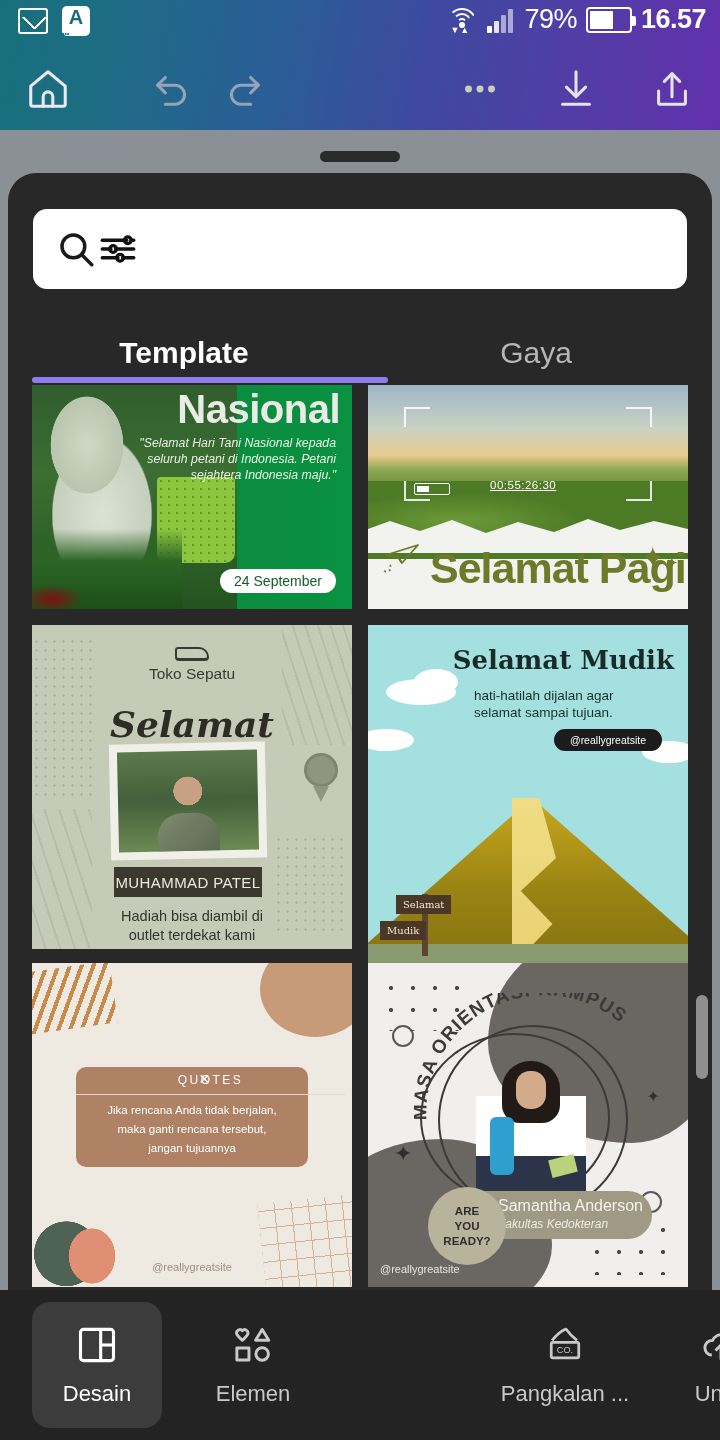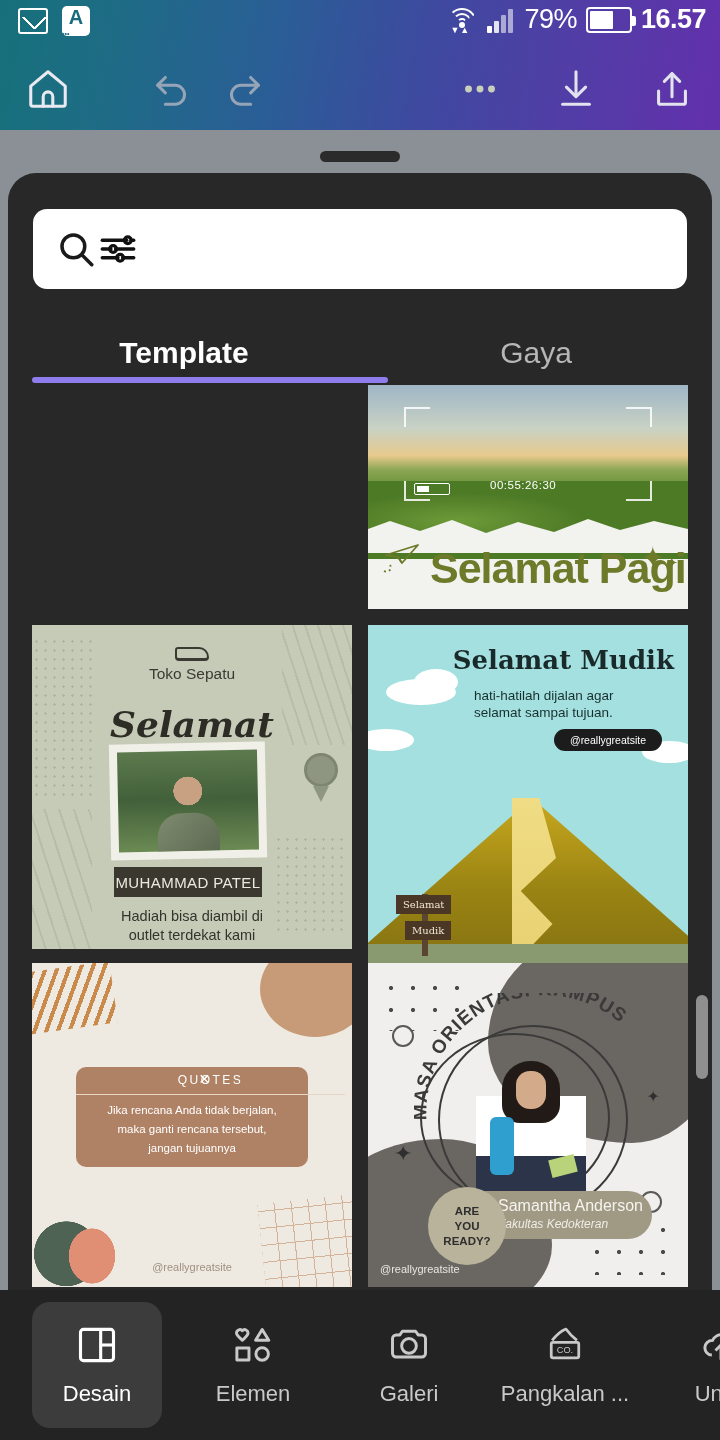--- a/index.html
+++ b/index.html
@@ -105,21 +105,21 @@
       background:radial-gradient(ellipse 180px 40px at 90px 40px,#6d9a38 0%,#4d7a25 70%),
                  linear-gradient(180deg,#5c8a2d,#3f6b1f); }
   .t2 .tear { position:absolute; left:0; top:128px; width:320px; height:40px; background:#f2f2ee;
       clip-path:polygon(0 16px,22px 8px,52px 18px,84px 7px,118px 20px,150px 9px,186px 19px,220px 6px,252px 17px,286px 8px,320px 16px,320px 40px,0 40px);}
   .t2 .vf { position:absolute; left:36px; top:22px; width:248px; height:94px; }
   .t2 .vf i { position:absolute; border:2px solid rgba(255,255,255,.85); width:26px; height:20px;}
   .t2 .vf i:nth-child(1){ left:0; top:0; border-right:none; border-bottom:none;}
   .t2 .vf i:nth-child(2){ right:0; top:0; border-left:none; border-bottom:none;}
   .t2 .vf i:nth-child(3){ left:0; bottom:0; border-right:none; border-top:none;}
   .t2 .vf i:nth-child(4){ right:0; bottom:0; border-left:none; border-top:none;}
-  .t2 .vf .tc { position:absolute; left:86px; bottom:10px; font-size:11.5px; color:#fff; letter-spacing:.5px;}
+  .t2 .vf .tc { position:absolute; left:86px; bottom:10px; font-size:11.5px; color:#fff; letter-spacing:.5px;text-decoration:underline;}
   .t2 .vf .rec { position:absolute; left:10px; bottom:6px; width:36px; height:12px; border:1.5px solid #fff; border-radius:2px;}
   .t2 .vf .rec:after{content:""; position:absolute; left:2px; top:2px; width:12px; height:6px; background:#fff;}
   .t2 h3 { position:absolute; left:62px; bottom:16px; font-size:43px; font-weight:bold; color:#6d7a2a; letter-spacing:-1px;}
   .t2 .plane { position:absolute; left:10px; bottom:30px; color:#6d7a2a; }
   .t2 .spark { position:absolute; right:10px; bottom:34px; color:#6d7a2a; font-size:30px; }
   .t2 .spark small { font-size:15px; }
 
   
   .t3 { position:absolute; inset:0; background:#c6cbb8; }
   .t3 .dots { position:absolute; left:0; top:12px; width:64px; height:160px; opacity:.45;
@@ -163,21 +163,21 @@
      background:linear-gradient(180deg,#f0dc84,#e8d273);
      clip-path:polygon(40% 0, 62% 0, 100% 40%, 20% 62%, 92% 84%, 40% 100%, 0 100%, 0 0);}
   .t4 .ground { position:absolute; left:0; bottom:66px; width:320px; height:30px; background:#8a9a70;}
   .t4 .road { position:absolute; left:0; bottom:0; width:320px; height:74px; background:#8e8e8e;}
   .t4 .road:before{content:""; position:absolute; left:0; top:4px; width:320px; height:6px; background:#fff;}
   .t4 .dash { position:absolute; bottom:18px; height:9px; background:#fff; }
   .t4 .post { position:absolute; left:54px; bottom:84px; width:6px; height:62px; background:#5a4630;}
   .t4 .sign { position:absolute; background:#4a3726; color:#f0e6d2; font-size:10px; padding:4px 7px;
      font-family:"DejaVu Serif",serif;}
   .t4 .sign.s1 { left:28px; bottom:126px; }
-  .t4 .sign.s2 { left:37px; bottom:100px;margin-top:12px; }
+  .t4 .sign.s2 { left:12px; bottom:100px;margin-top:12px; }
   .t4 .jeep { position:absolute; left:98px; bottom:6px; width:128px; height:70px;}
   .t4 .jeep .body { position:absolute; left:6px; top:14px; width:116px; height:42px; background:#4eb3ac; border-radius:8px 14px 6px 6px;}
   .t4 .jeep .cab { position:absolute; left:20px; top:0; width:74px; height:30px; background:#4eb3ac; border-radius:8px 8px 0 0;}
   .t4 .jeep .win { position:absolute; top:5px; width:28px; height:20px; background:#f5c98e; border-radius:3px;}
   .t4 .jeep .win.w1{ left:25px;} .t4 .jeep .win.w2{ left:60px;}
   .t4 .jeep .wheel { position:absolute; bottom:0; width:34px; height:34px; border-radius:50%; background:#18343a; border:5px solid #2a4a50;}
   .t4 .jeep .wheel:after{content:""; position:absolute; left:7px; top:7px; width:12px;height:12px;background:#b7c2c2;border-radius:50%;}
   .t4 .jeep .wheel.a{ left:14px;} .t4 .jeep .wheel.b{ left:76px;}
   .t4 .jeep .spare { position:absolute; left:0; top:18px; width:14px; height:36px; background:#1d3b40; border-radius:7px;}
 
@@ -346,20 +346,30 @@
     </div>
 
     <div class="tabs">
       <div class="tab a">Template</div>
       <div class="tab b">Gaya</div>
     </div>
     <div class="tab-underline"></div>
 
     <div class="grid">
 
+      <div class="card c1">
+        <div class="t1">
+          <div class="photo"></div>
+          <div class="basket"></div>
+          <div class="grass"></div>
+          <h3>Nasional</h3>
+          <p>"Selamat Hari Tani Nasional kepada seluruh petani di Indonesia. Petani sejahtera Indonesia maju."</p>
+          <div class="badge">24 September</div>
+        </div>
+      </div>
 
       <div class="card c2">
         <div class="t2">
           <div class="sky"></div>
           <div class="fields"></div>
           <div class="tear"></div>
           <div class="vf">
             <i></i>
               <i></i>
               <i></i>
@@ -522,29 +532,20 @@
         <svg width="44" height="44" viewBox="0 0 24 24" fill="none" stroke="#c9c9c9" stroke-width="1.6" stroke-linejoin="round">
           <path d="M6.2 4.2c1.2-1.3 3.1-.2 3.1 1.3 0 1.5-2 2.8-3.1 3.9C5.1 8.3 3 7 3 5.5c0-1.5 2-2.6 3.2-1.3z"></path>
           <path d="M17 3.6l3.6 5.8h-7.2z"></path>
           <rect x="3.2" y="13.6" width="6.6" height="6.6"></rect>
           <circle cx="17" cy="16.9" r="3.4"></circle>
         </svg>
       </span>
       <span class="lbl">Elemen</span>
     </div>
 
-    <div class="navitem" style="left:344px">
-      <span>
-        <svg width="44" height="44" viewBox="0 0 24 24" fill="none" stroke="#c9c9c9" stroke-width="1.6" stroke-linejoin="round">
-          <path d="M3 8.5a2 2 0 0 1 2-2h2l1.4-2h7.2L17 6.5h2a2 2 0 0 1 2 2v8a2 2 0 0 1-2 2H5a2 2 0 0 1-2-2z"></path>
-          <circle cx="12" cy="12.5" r="4"></circle>
-        </svg>
-      </span>
-      <span class="lbl">Galeri</span>
-    </div>
 
     <div class="navitem" style="left:500px">
       <span>
         <svg width="44" height="44" viewBox="0 0 24 24" fill="none" stroke="#c9c9c9" stroke-width="1.5" stroke-linejoin="round">
           <path d="M5 9.5c2.5-3.2 5-5.2 7.5-6.2 1.6 2.2 3.5 4.2 6 6.2"></path>
           <rect x="4.5" y="10.5" width="15" height="8.5" rx="1"></rect>
           <text x="12" y="16.6" font-size="5" fill="#c9c9c9" stroke="none" text-anchor="middle" font-family="Liberation Sans, sans-serif">CO.</text>
         </svg>
       </span>
       <span class="lbl">Pangkalan ...</span>

